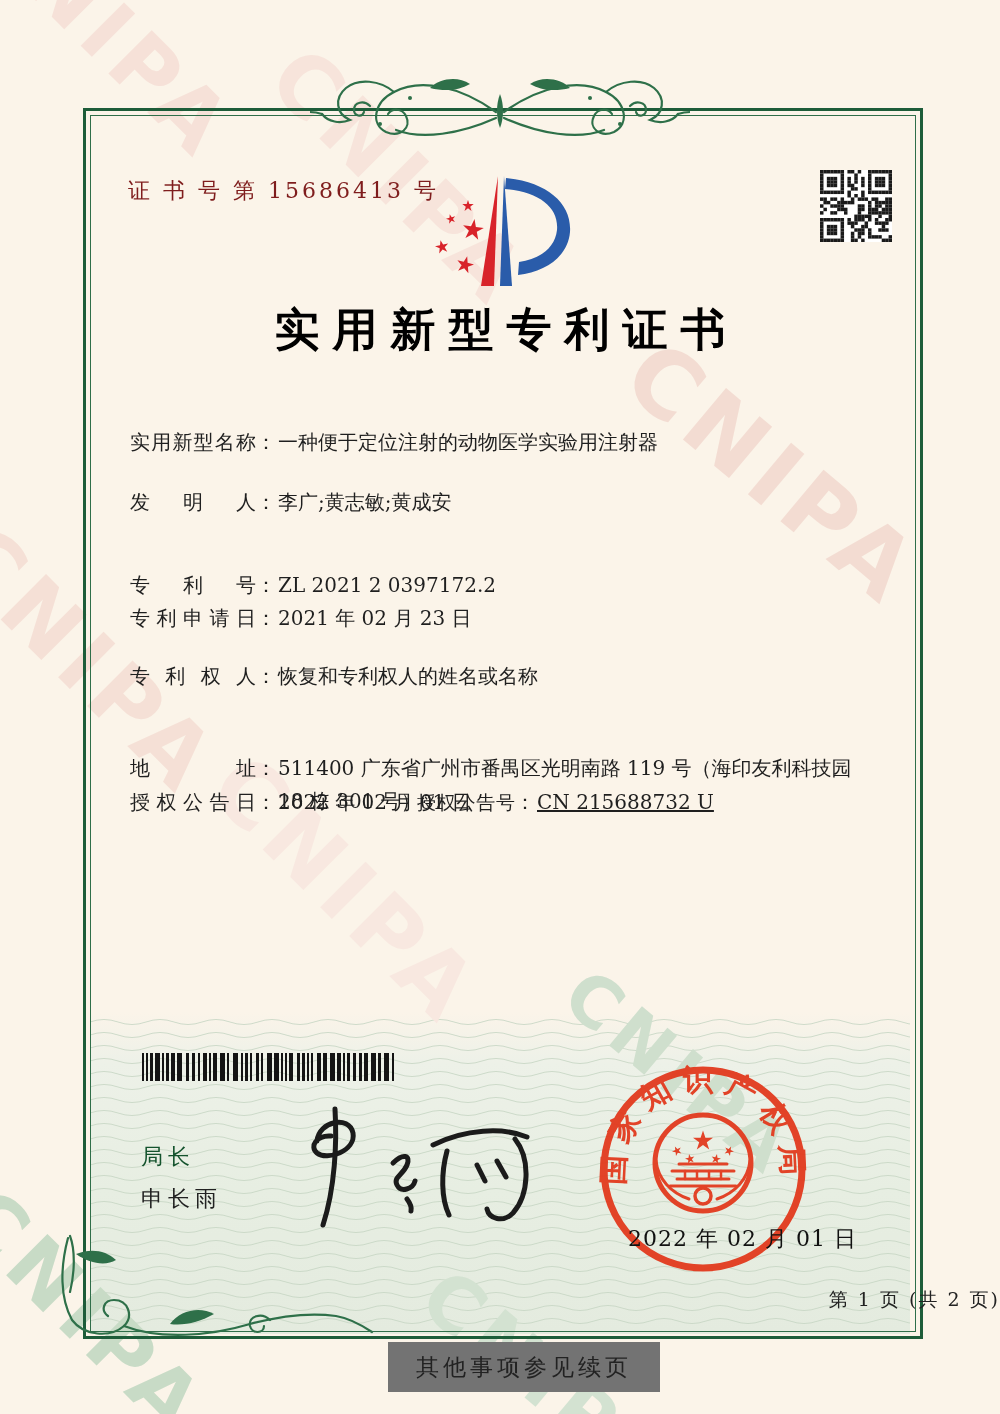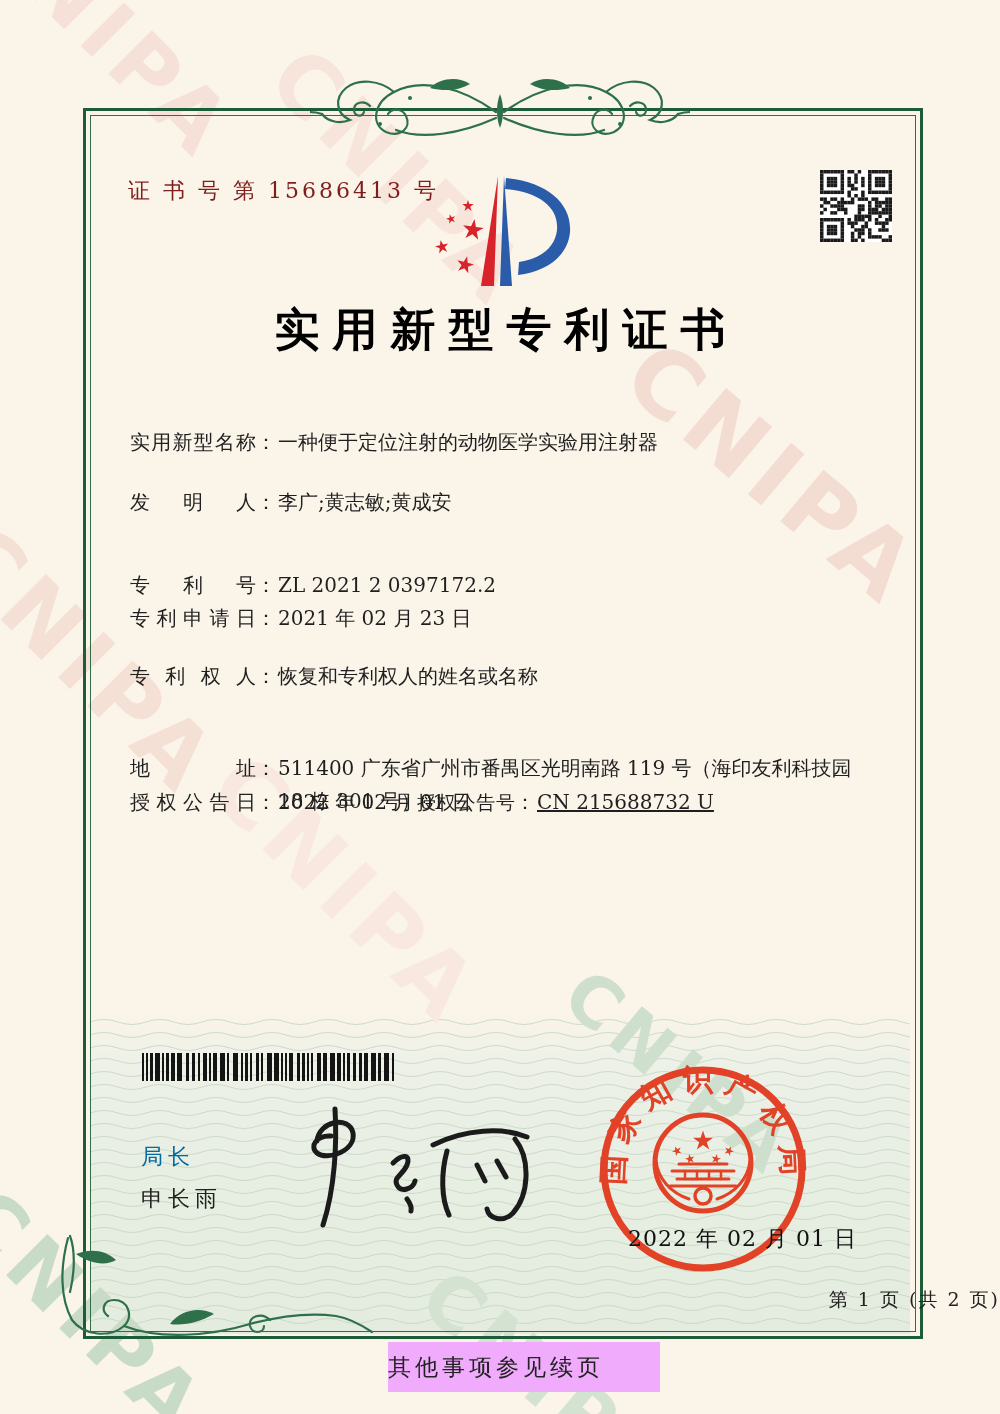--- a/index.html
+++ b/index.html
@@ -62,36 +62,36 @@
   .grant-right .flab{width:98px; font-size:19px;}
   
   .body-text{
     position:absolute; left:128px; top:826px; width:748px; z-index:4;
     font-size:20px; line-height:32px; text-align:justify; color:#222;
   }
   .body-text p{margin:0 0 9px 0; text-indent:2em;}
   
   .barcode{position:absolute; left:140px; top:1053px; width:262px; height:28px; z-index:4;}
   .off-title{position:absolute; left:141px; top:1142px; z-index:4;
-    font-family:"DejaVu Sans","Liberation Sans",sans-serif; font-size:22px; letter-spacing:5px; color:#0369a1;}
+    font-family:"DejaVu Sans","Liberation Sans",sans-serif; font-size:22px; letter-spacing:5px; color:#14532d;}
   .off-name{position:absolute; left:141px; top:1184px; z-index:4;
     font-family:"DejaVu Sans","Liberation Sans",sans-serif; font-size:22px; letter-spacing:5px; color:#222;}
   .sig{position:absolute; left:265px; top:1103px; width:280px; height:132px; z-index:4;}
   .seal{position:absolute; left:596px; top:1062px; width:214px; height:214px; z-index:3; opacity:.95;}
   .seal-date{
     position:absolute; left:628px; top:1224px; z-index:5;
     font-size:22px; letter-spacing:1px; color:#111; white-space:nowrap;
   }
   .footer{
     position:absolute; left:0; right:0; top:1287px; z-index:4; text-align:right;
     font-size:19px; letter-spacing:2px; color:#222;
   }
   .cont-box{
     position:absolute; left:388px; top:1342px; width:272px; height:50px; z-index:4;
-    background:#f0abfc; line-height:50px;
+    background:#737373; text-align:center; line-height:50px;
     font-size:23px; letter-spacing:4px; color:#222;
   }
 </style>
 </head>
 <body>
 
 <div class="page">
 
   <div class="wm wm-a">CNIPA</div>
   <div class="wm wm-b">CNIPA</div>

